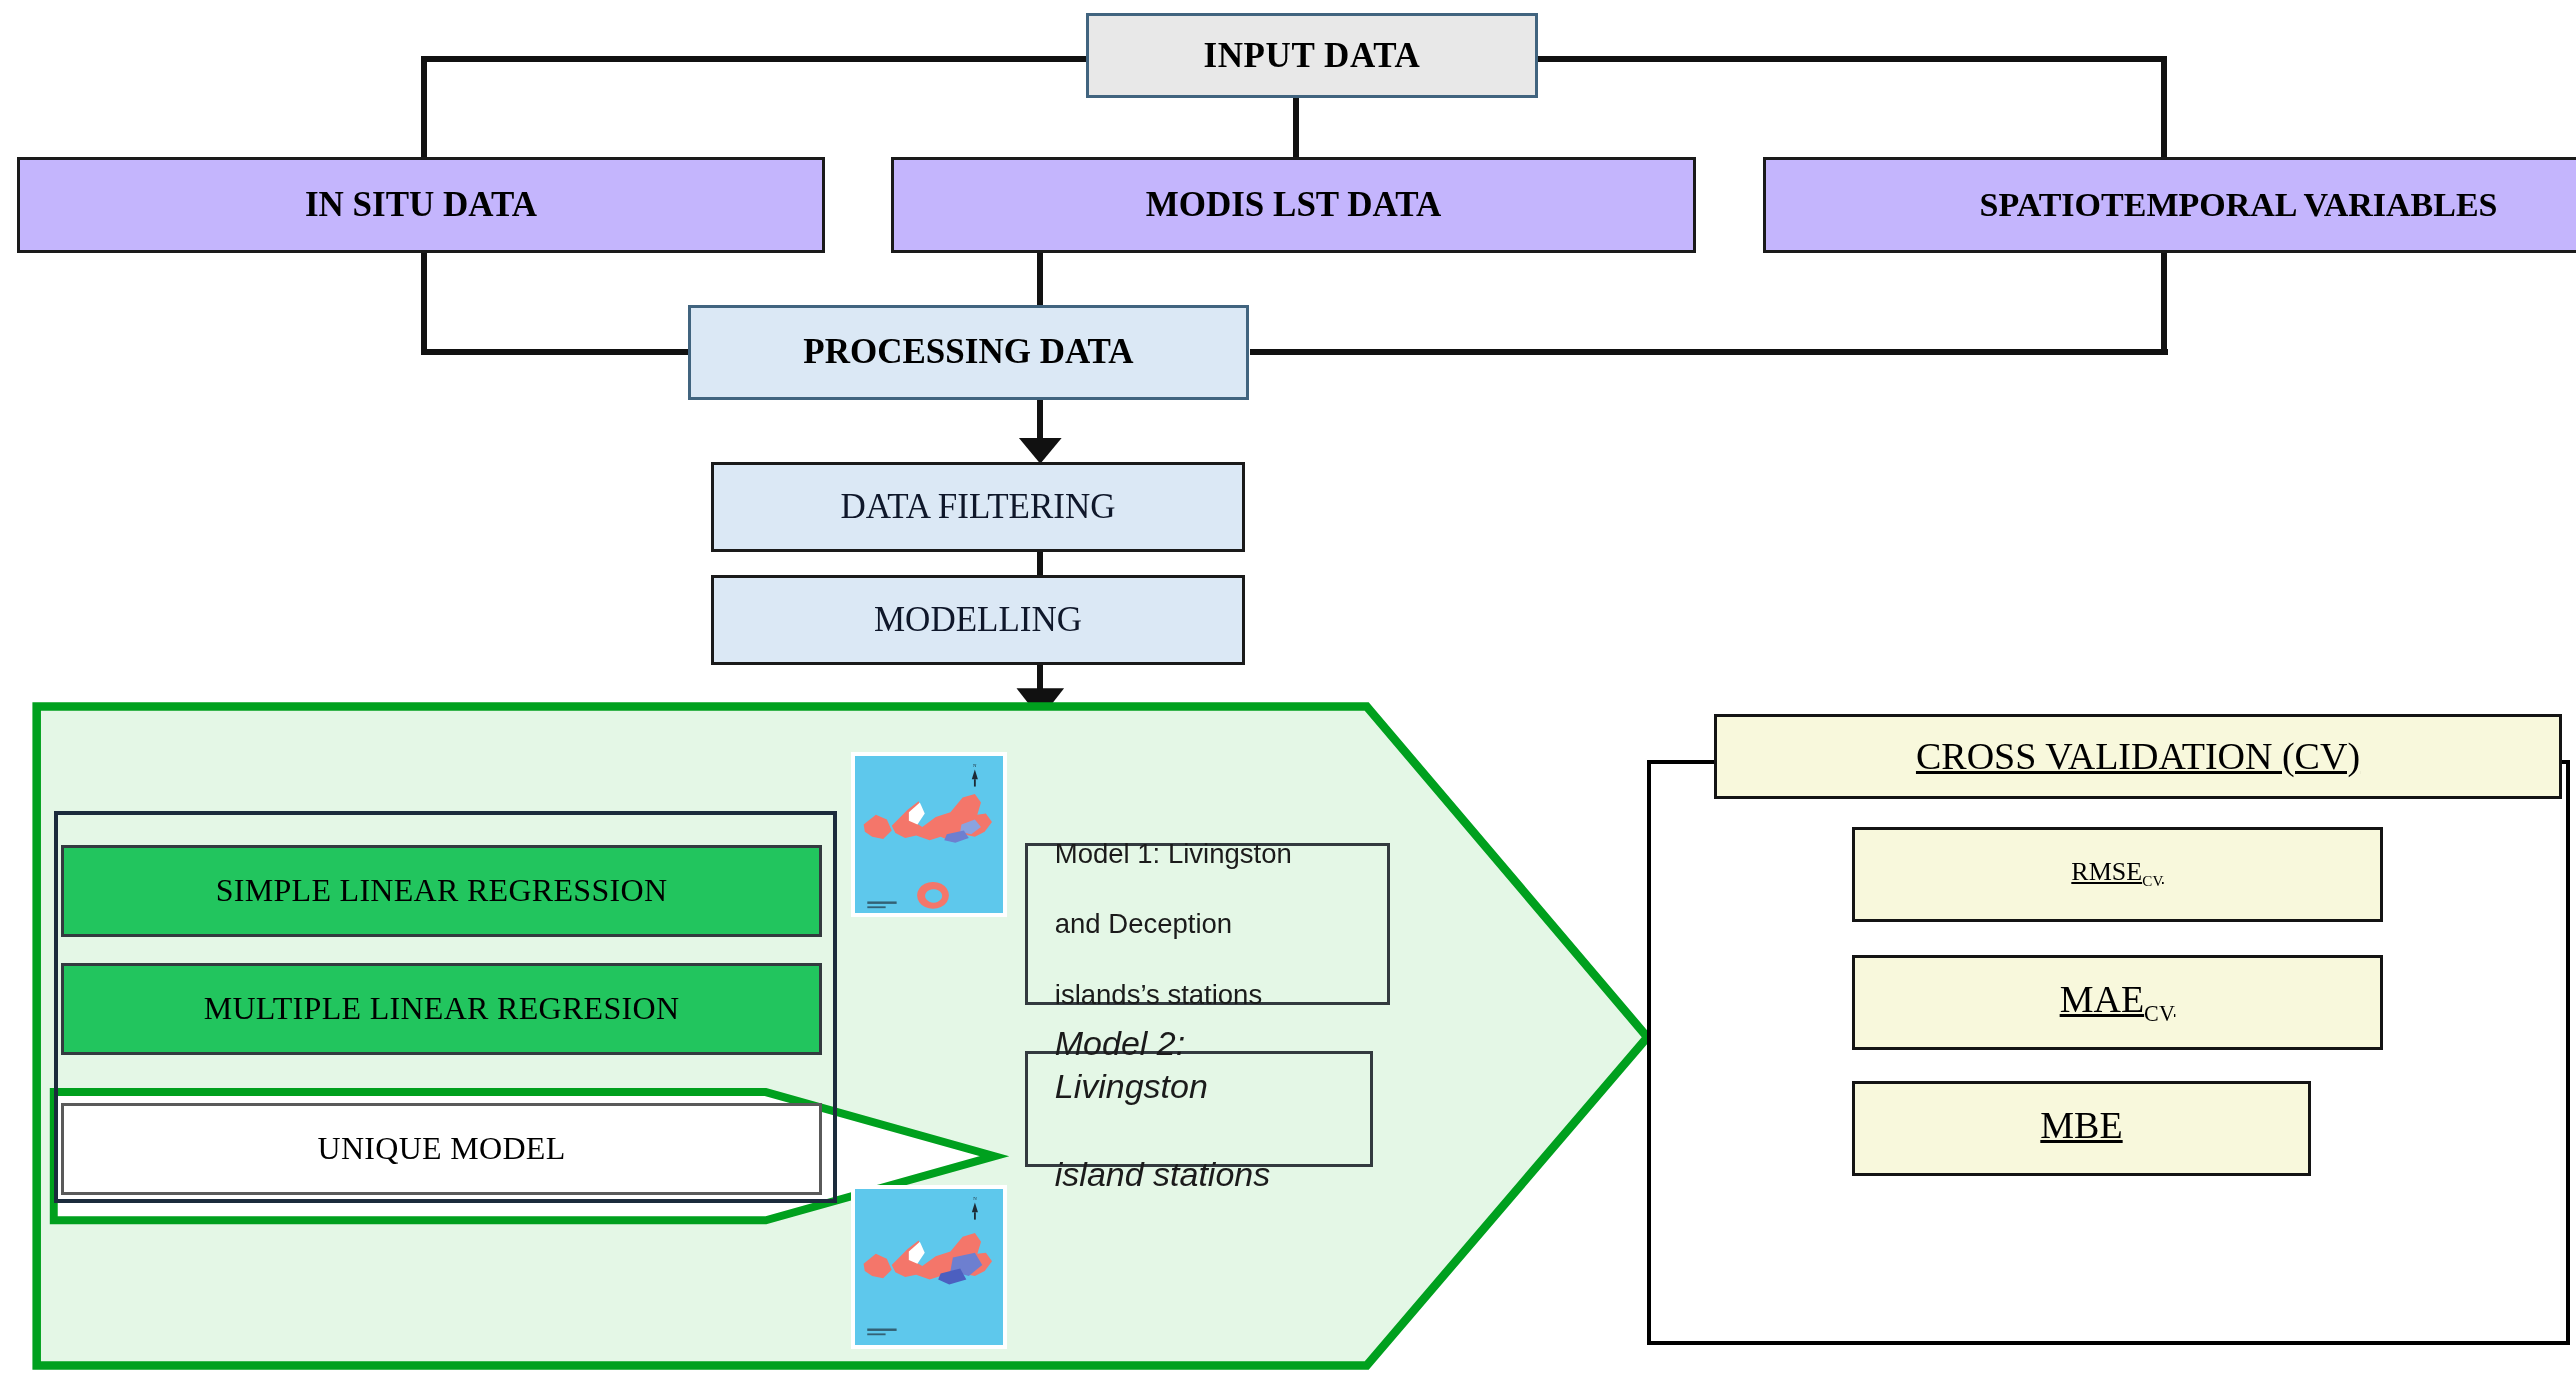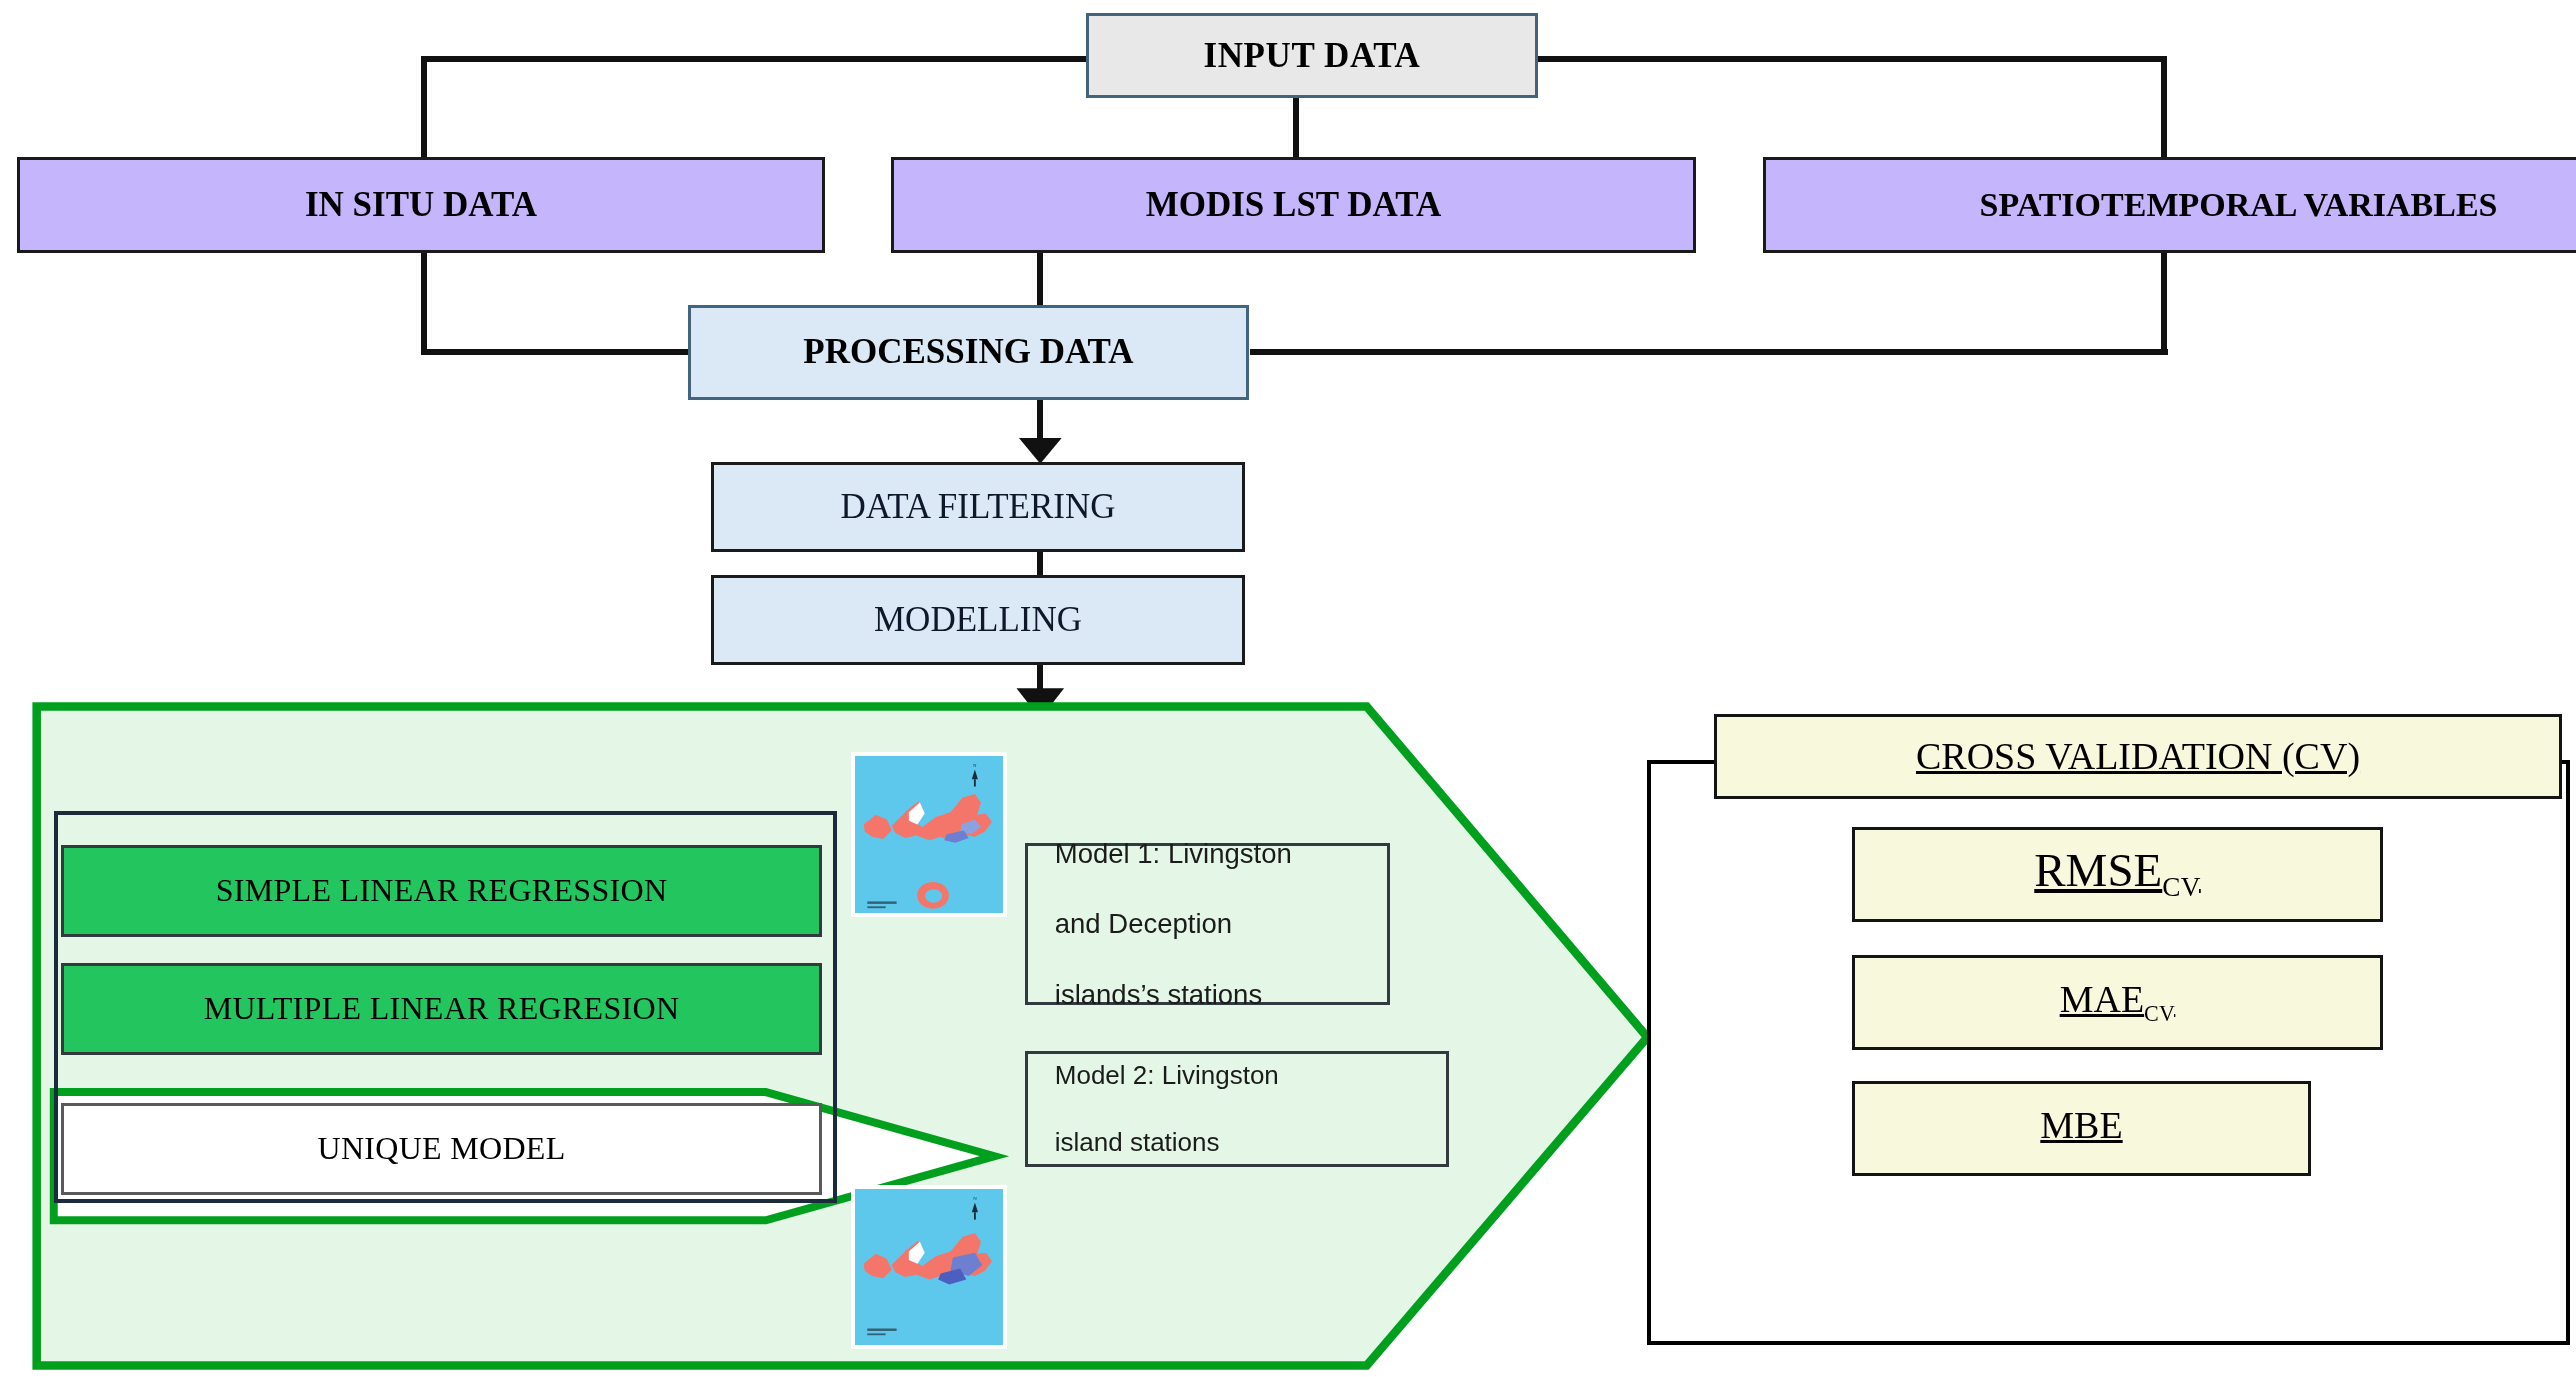--- a/index.html
+++ b/index.html
@@ -159,34 +159,34 @@
   </div>
 
   <div class="box modelbox" style="left:1025px;top:843px;width:365px;height:162px;font-size:27.5px;">
     <span>
       <span>Model 1: Livingston</span><br>
       <span>and Deception</span><br>
       <span>islands’s stations</span>
     </span>
   </div>
 
-  <div class="box modelbox" style="left:1025px;top:1051px;width:424px;height:116px;font-size:26px;">
+  <div class="box modelbox" style="left:1025px;top:1051px;width:348px;height:116px;font-size:34px;font-style:italic;">
     <span>
       <span>Model 2: Livingston</span><br>
       <span>island stations</span>
     </span>
   </div>
 
   <div class="cvframe" style="position:absolute;left:1647px;top:760px;width:915px;height:577px;"></div>
 
   <div class="box cream" style="left:1714px;top:714px;width:848px;height:85px;font-size:38px;">
     <span>CROSS VALIDATION (CV)</span>
   </div>
 
-  <div class="box cream" style="left:1852px;top:827px;width:531px;height:95px;font-size:47px;">
+  <div class="box cream" style="left:1852px;top:827px;width:531px;height:95px;font-size:26px;">
     <span>
       <span>RMSE</span><span class="sub">CV</span>
     </span>
   </div>
 
   <div class="box cream" style="left:1852px;top:955px;width:531px;height:95px;font-size:38px;">
     <span>
       <span>MAE</span><span class="sub">CV</span>
     </span>
   </div>

